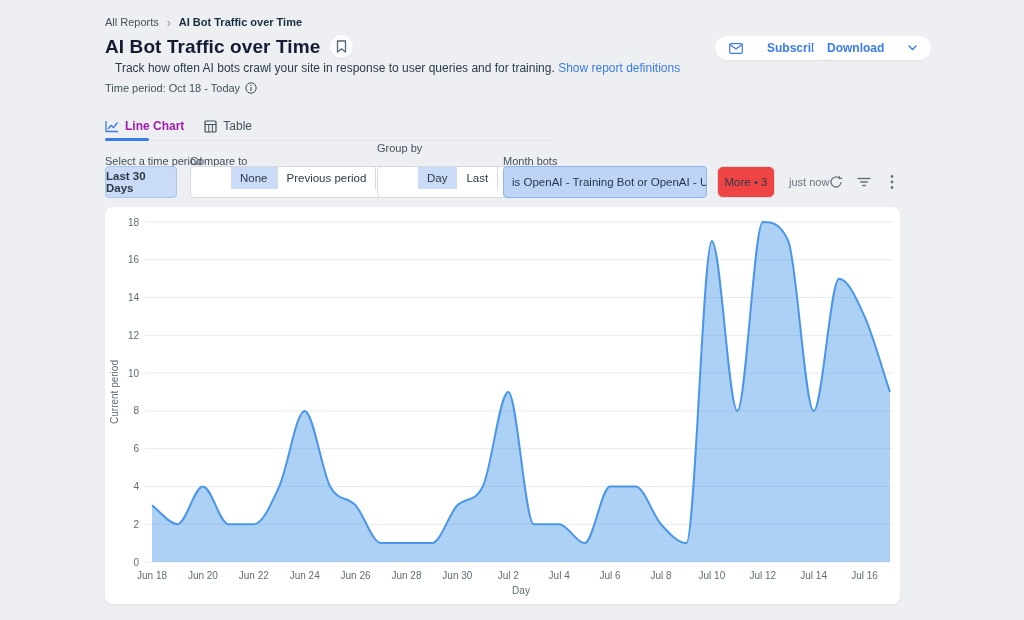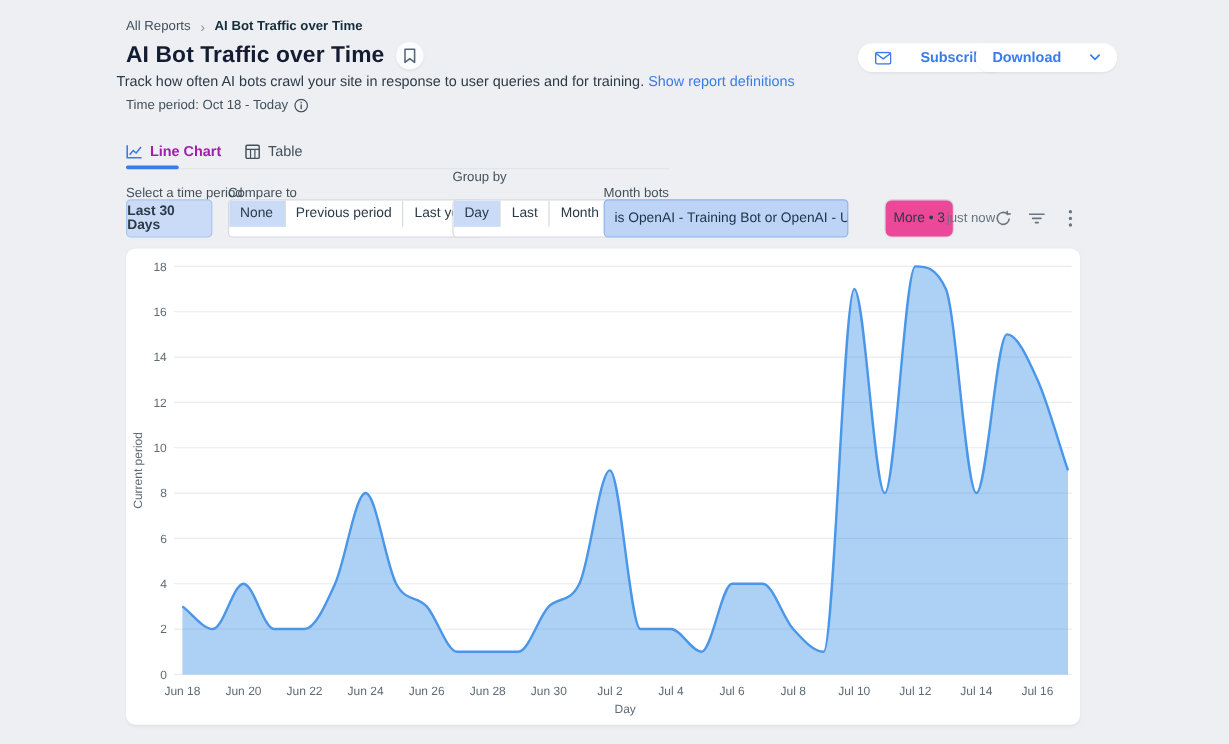--- a/index.html
+++ b/index.html
@@ -12,21 +12,21 @@
   }
   .abs { position:absolute; }
 
   
   .breadcrumb { top:16px; left:105px; font-size:11px; color:#42505c; display:flex; align-items:flex-start; gap:8px; }
   .breadcrumb .crumb-current { color:#162d3d; font-weight:bold; }
   .breadcrumb .chev { color:#8a949c; font-size:12px; }
   .page-title-row { top:35px; left:105px; display:flex; align-items:center; gap:10px; }
   .page-title { font-size:19px; font-weight:bold; letter-spacing:.1px; color:#131c33; }
   .bookmark-chip { width:23px; height:23px; border-radius:50%; background:#fbfcfe; display:flex; align-items:center; justify-content:center; box-shadow:0 1px 2px rgba(22,45,61,.08); cursor:pointer; }
-  .subtitle { top:61px; left:97px; font-size:12px; color:#2b3a48; }
+  .subtitle { top:61px; left:115px; font-size:12px; color:#2b3a48; }
   .subtitle a { color:#3a7bec; text-decoration:none; cursor:pointer; }
   .time-period { top:82px; left:105px; font-size:11px; color:#42505c; display:flex; align-items:center; gap:5px; }
 
   .pill-btn { height:24px; background:#ffffff; border:none; border-radius:14px; color:#3a7bec; font-size:12px; font-weight:bold; font-family:inherit; display:flex; align-items:center; gap:24px; padding:0 14px; cursor:pointer; box-shadow:0 1px 2px rgba(22,45,61,.06); }
   .subscribe-btn { top:36px; left:715px; }
   .download-btn { top:36px; left:813px; }
 
   
   .tabs { top:119px; left:105px; display:flex; gap:20px; font-size:12px; }
   .tab { display:flex; align-items:center; gap:6px; color:#42505c; padding-bottom:8px; cursor:pointer; }
@@ -35,27 +35,27 @@
   .tab-underline { top:138px; left:105px; width:44px; height:3px; border-radius:2px; background:#3a7bec; }
 
   
   .filter-label { font-size:11px; color:#42505c; }
   .lbl-time { top:155px; left:105px; } .lbl-compare { top:155px; left:190px; }
   .lbl-group { top:142px; left:377px; } .lbl-bots { top:155px; left:503px; }
 
   .ctl { top:166px; height:32px; font-size:11.5px; color:#2b3a48; }
   .chip-selected { background:#c9dbf6; border:1px solid #a9c6ef; }
   .single-btn { left:105px; width:72px; border-radius:4px; display:flex; align-items:center; justify-content:center; cursor:pointer; font-weight:bold;}
-  .seg-group { display:flex; border:1px solid #d6dade; border-radius:4px; overflow:hidden; background:#fff; }
+  .seg-group { display:flex; border:1px solid #d6dade; border-radius:4px; overflow:hidden; background:#fff;padding-left:40px; }
   .seg { display:flex; align-items:center; justify-content:center; padding:0 9px; border-right:1px solid #d6dade; cursor:pointer; white-space:nowrap; height:22px; }
   .seg:last-child { border-right:none; }
   .seg.sel { background:#c9dbf6; }
   .compare-group { left:190px; } .group-by-group { left:377px; }
   .bots-input { left:503px; width:204px; background:#bdd4f6; border:1px solid #8fb4ec; border-radius:4px; display:flex; align-items:center; padding:0 8px; white-space:nowrap; overflow:hidden; cursor:pointer; color:#1e3348; }
-  .more-btn { left:717px; width:58px; background:#ec4899; border:1px solid #d6dade; border-radius:6px; display:flex; align-items:center; justify-content:center; cursor:pointer; color:#2b3a48;margin-left:20px; }
+  .more-btn { left:717px; width:58px; background:#ef4444; border:1px solid #d6dade; border-radius:6px; display:flex; align-items:center; justify-content:center; cursor:pointer; color:#2b3a48; }
   .just-now { top:176px; left:789px; font-size:11px; color:#68747f; }
   .icon-btn { top:170px; width:24px; height:24px; display:flex; align-items:center; justify-content:center; cursor:pointer; color:#68747f; }
   .refresh-btn { left:824px; } .filter-btn { left:852px; } .kebab-btn { left:880px; }
 
   
   .chart-card { top:207px; left:105px; width:795px; height:397px; background:#ffffff; border-radius:8px; box-shadow:0 1px 3px rgba(22,45,61,.05); }
   .chart-card svg { display:block; }
   text { font-family:"Liberation Sans", sans-serif; }
 </style>
 </head>

